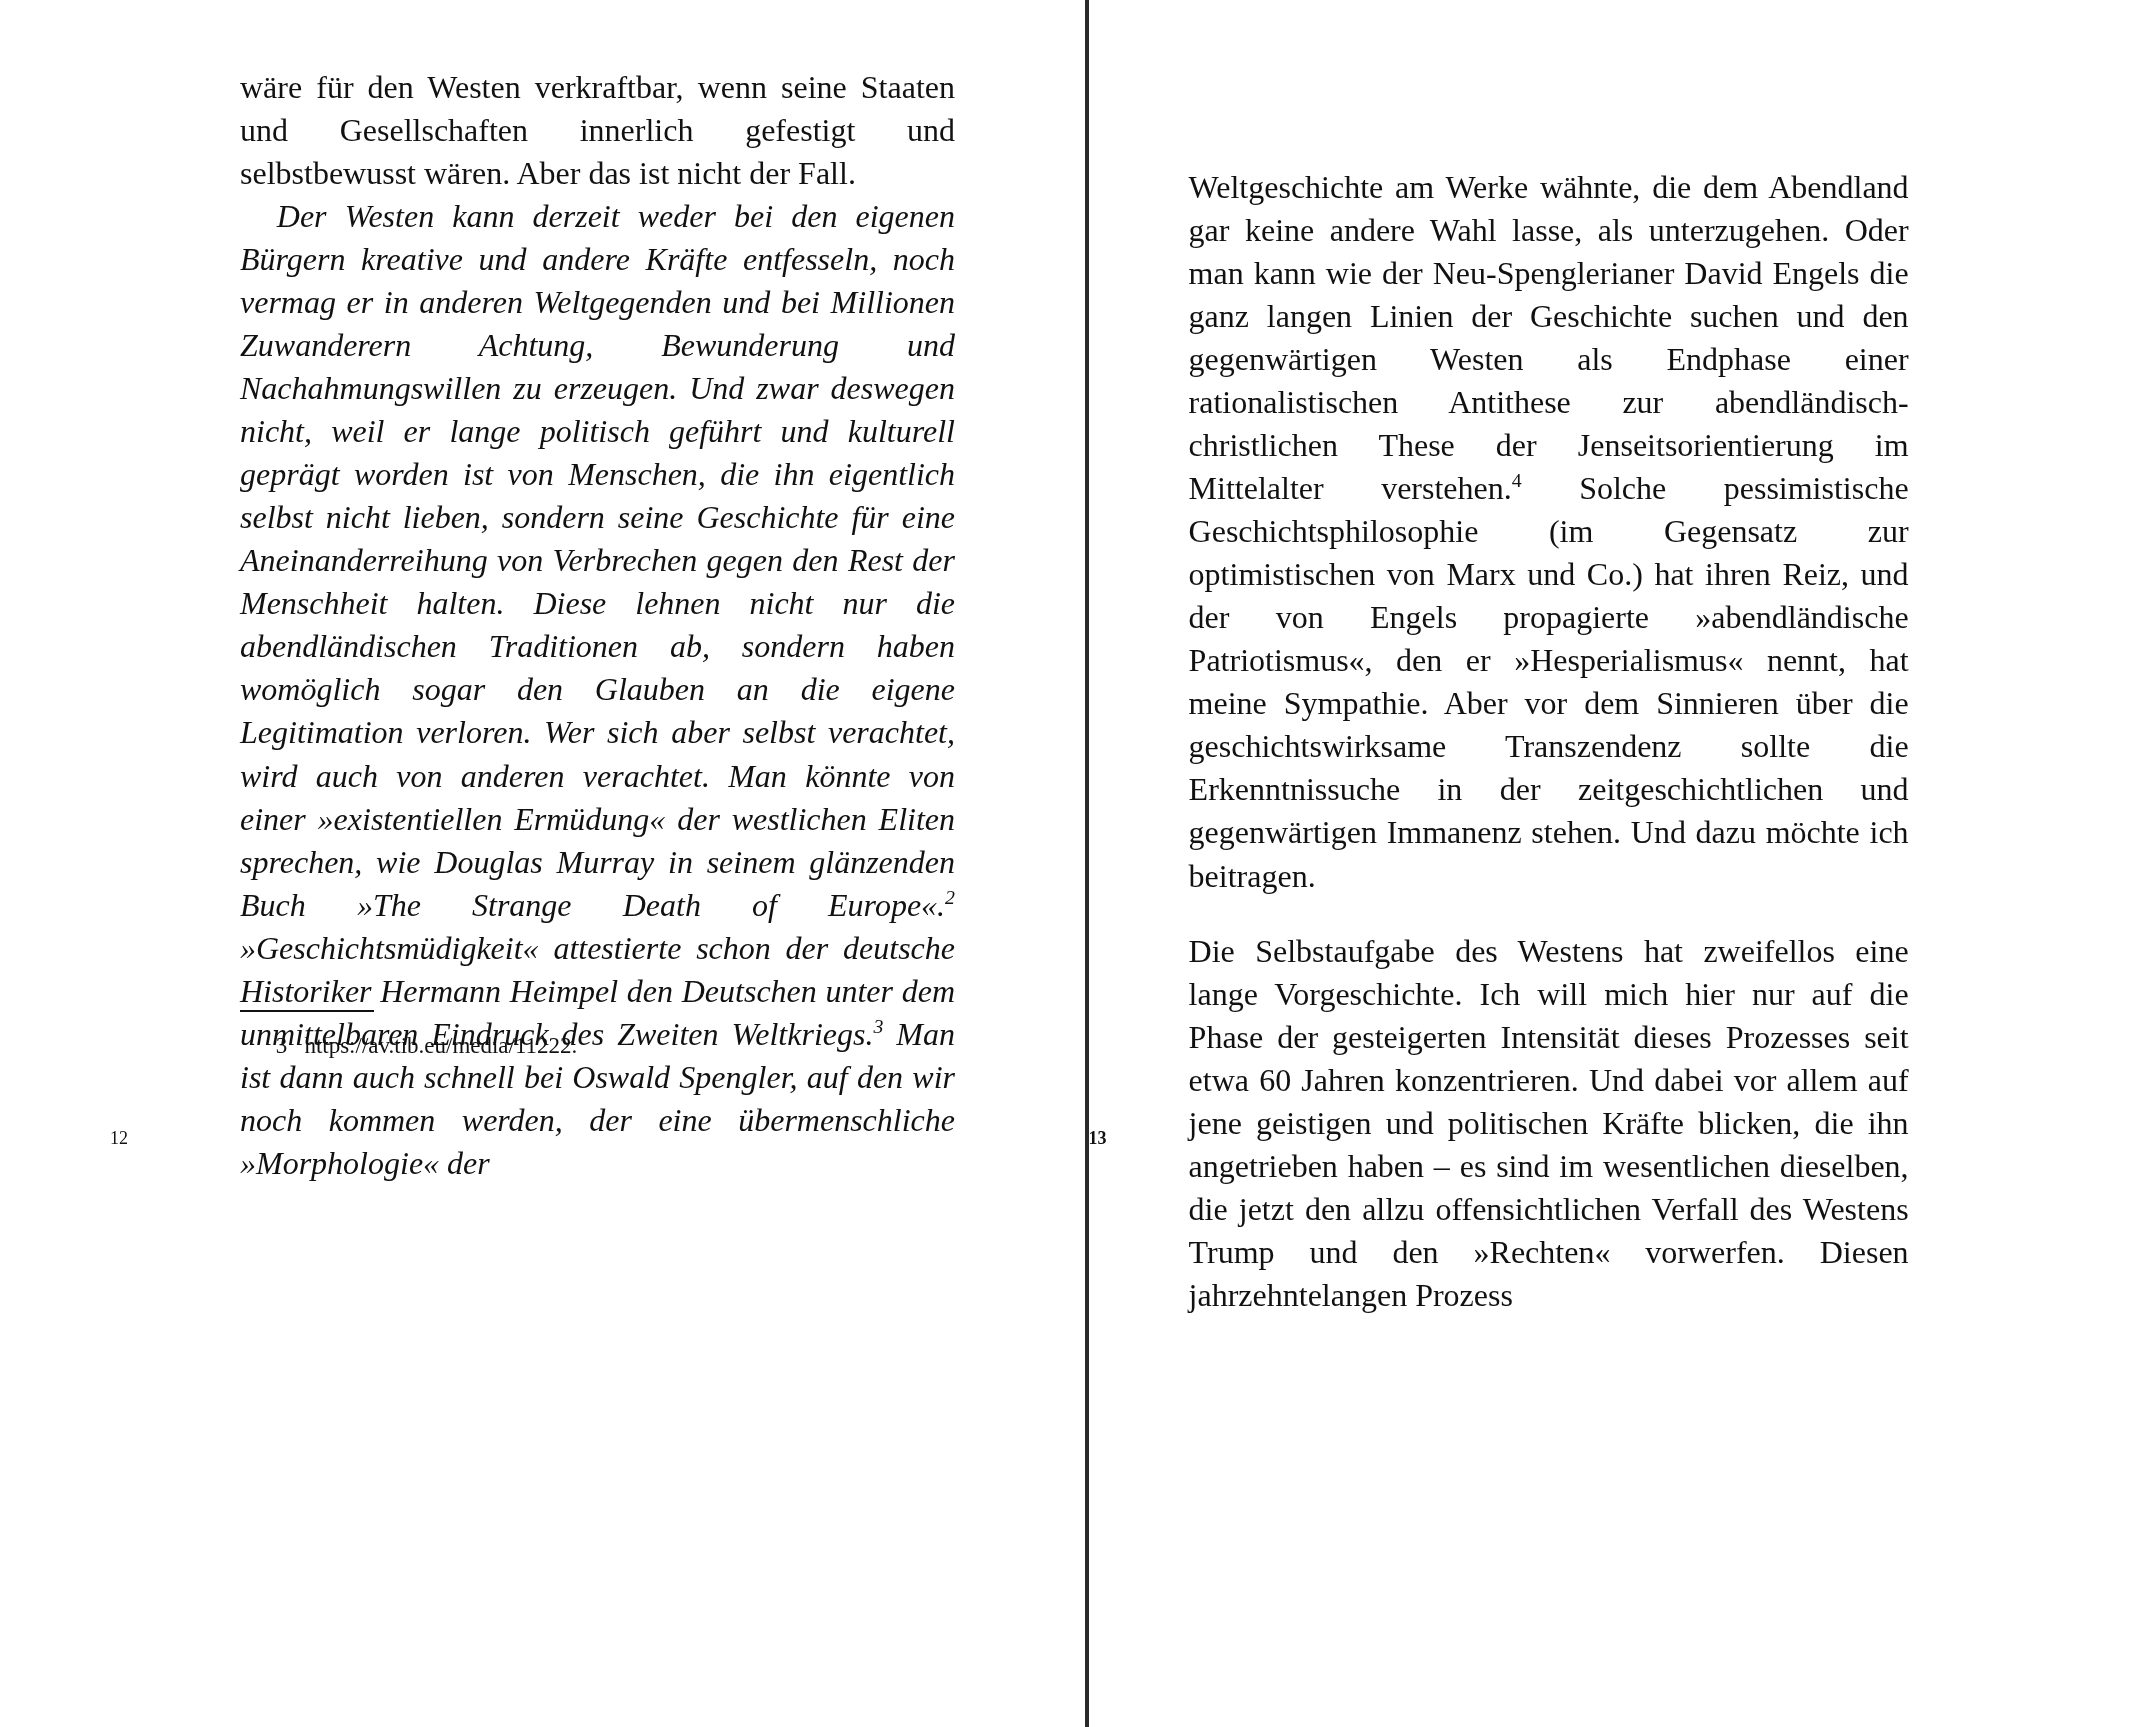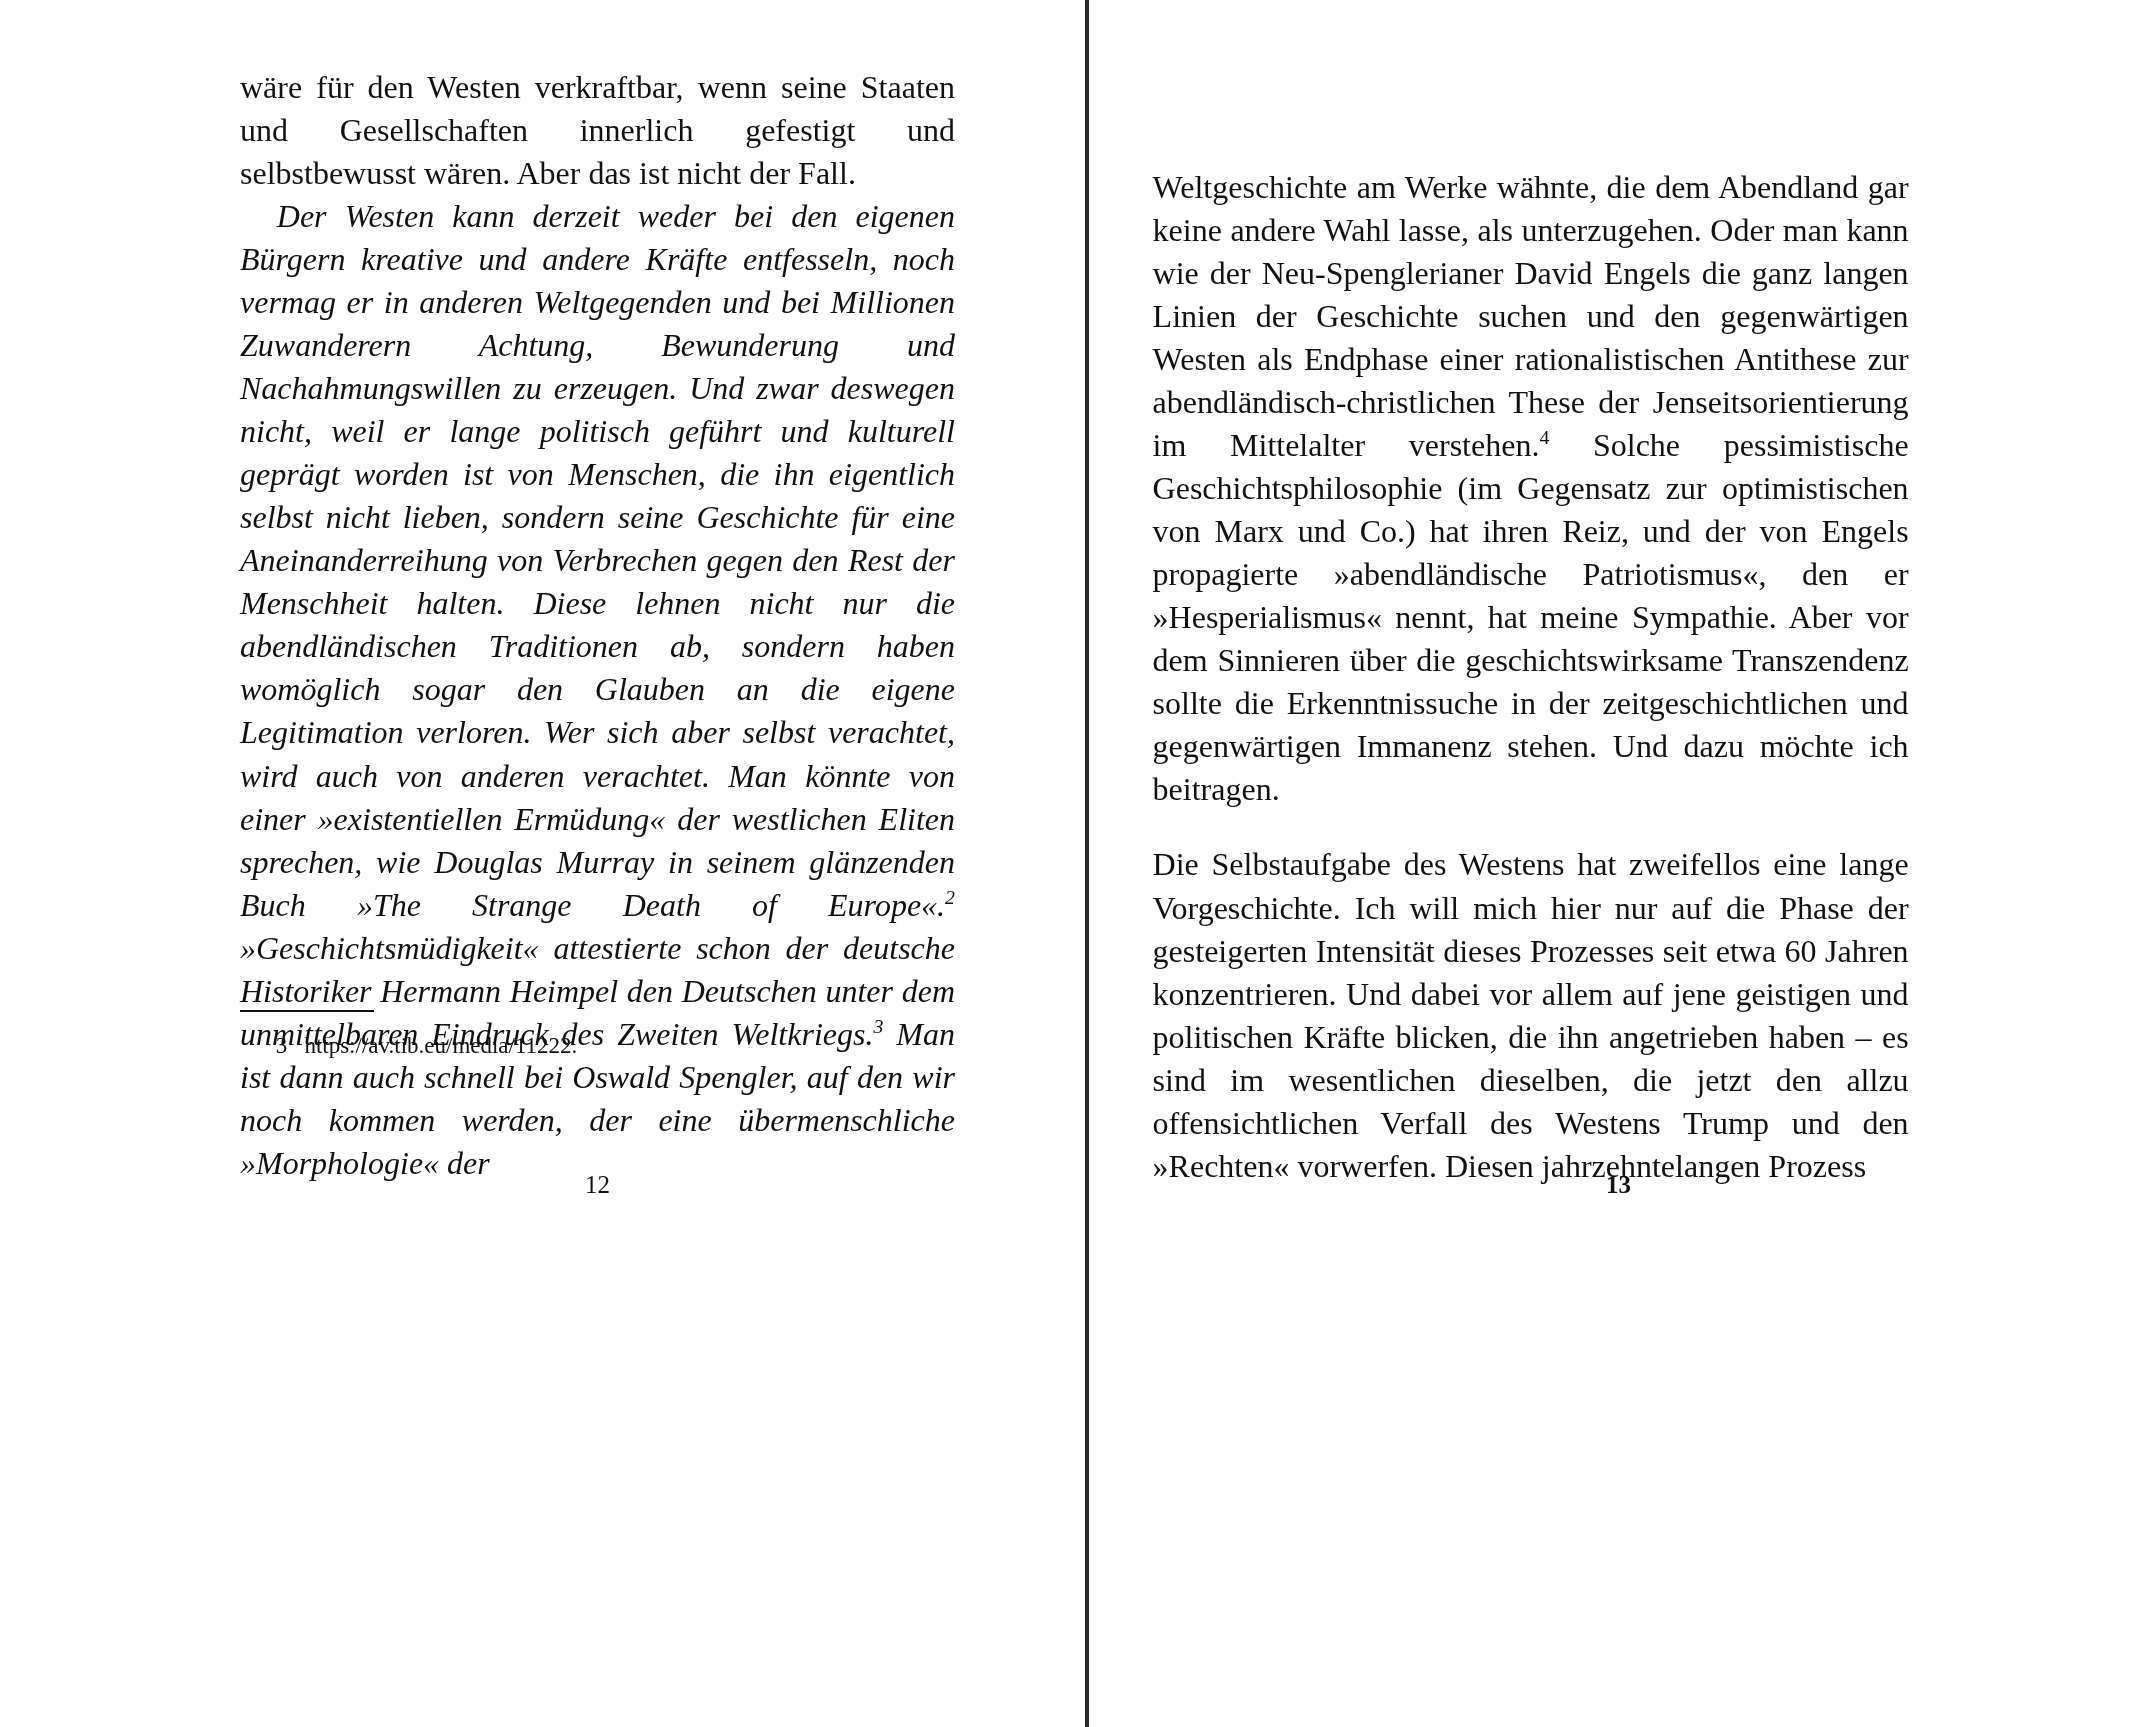--- a/index.html
+++ b/index.html
@@ -34,21 +34,21 @@
   }
 
   .gutter {
     width: 3.6px;
     background: #2a2a2a;
     height: 100%;
   }
 
   .page-right {
     width: 1060px;
-    padding: 166px 240px 0 64px;
+    padding: 166px 240px 0 100px;
   }
 
   .body-text {
     font-size: 32px;
     line-height: 1.345;
     text-align: justify;
     hyphens: manual;
     -webkit-hyphens: manual;
   }
 
@@ -94,23 +94,22 @@
 
   .footnotes p {
     margin: 0;
     text-indent: 1.55em;
   }
 
   .folio {
     position: absolute;
     width: 100%;
     left: 0;
-    text-align: center;
-    font-size: 25px;
-    margin-top: 43px;
+    text-align: left;
+    font-size: 18px;
   }
 
   .page-left .footnotes { top: 1010px; }
   .page-right .footnotes { top: 1046px; }
 
   .page-left .folio { top: 1128px; }
   .page-right .folio { top: 1128px; }
 
   
   .page-left .folio { left: 0; width: 1085px; padding-left: 110px; box-sizing: border-box; }

